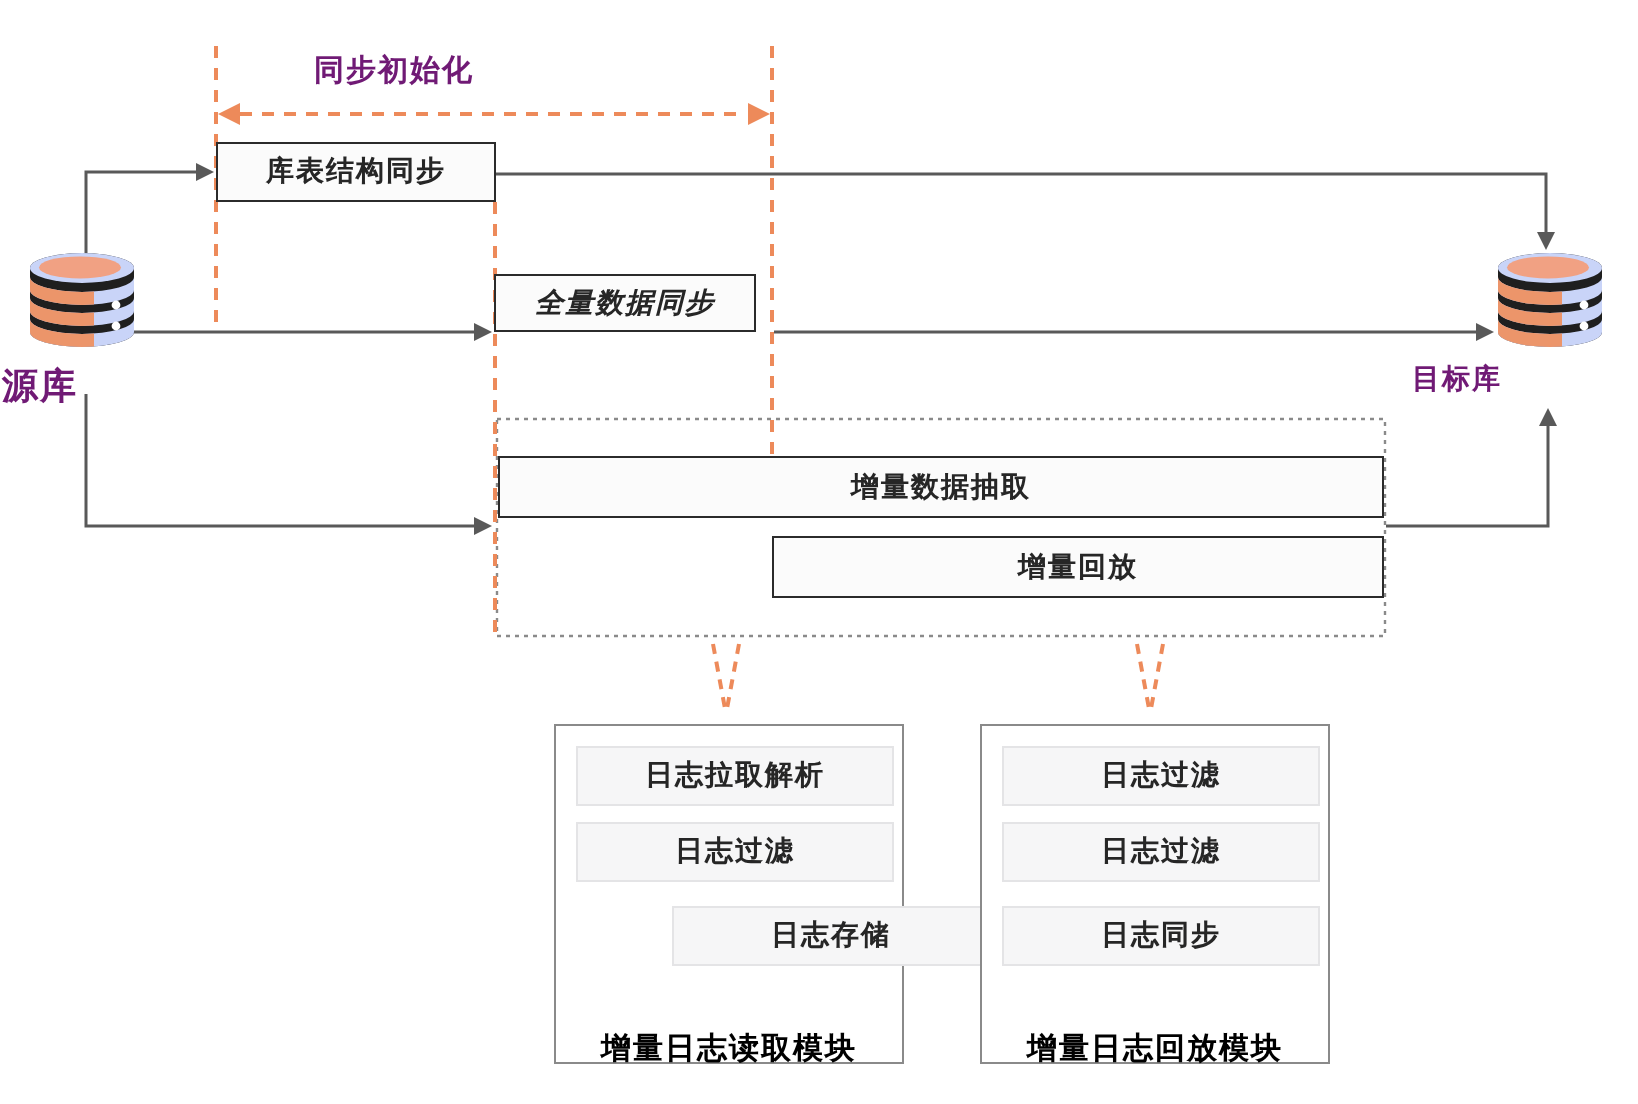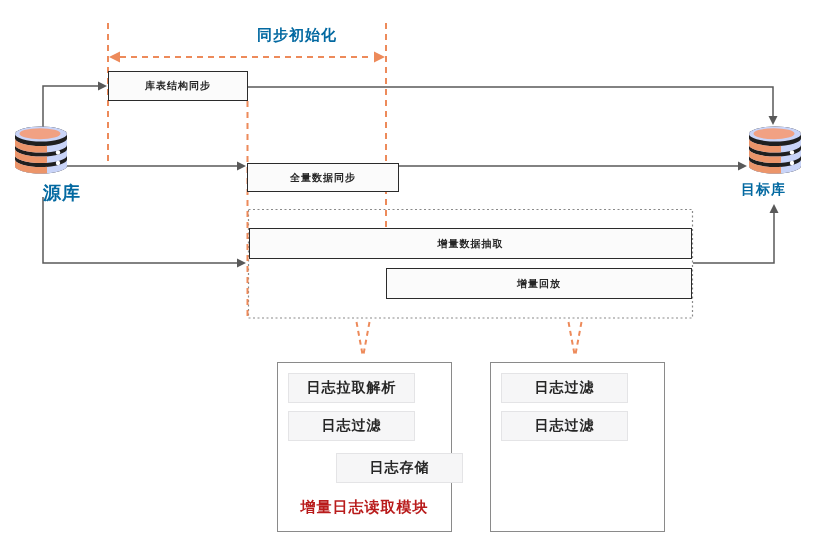--- a/index.html
+++ b/index.html
@@ -5,37 +5,37 @@
   html,body{margin:0;padding:0;background:#ffffff;}
   .stage{
     position:relative;width:819px;height:552px;background:#ffffff;
     font-family:"Liberation Sans",sans-serif;color:#262626;overflow:hidden;
   }
   .abs{position:absolute;box-sizing:border-box;}
   .conn{position:absolute;inset:0;width:819px;height:552px;}
   .step-box{
     background:#fbfbfb;border:1.5px solid #2b2b2b;
     display:flex;align-items:center;justify-content:center;
-    font-size:10px;font-weight:700;letter-spacing:1px;
+    font-size:14px;font-weight:700;letter-spacing:1px;
   }
   .module-box{
     background:#ffffff;border:1.5px solid #8a8a8a;
   }
   .module-item{
-    position:absolute;left:10px;width:127px;height:30px;box-sizing:border-box;
+    position:absolute;left:10px;width:159px;height:30px;box-sizing:border-box;
     background:#f6f6f7;border:1px solid #e4e4e6;
     display:flex;align-items:center;justify-content:center;
     font-size:14px;font-weight:700;letter-spacing:1px;
   }
   .module-title{
-    position:absolute;left:0;width:100%;top:132px;height:24px;line-height:24px;
-    text-align:center;font-size:15px;font-weight:800;letter-spacing:1px;color:#b91c1c;font-family:Liberation Serif, serif;
+    position:absolute;left:0;width:100%;top:150px;height:24px;line-height:24px;
+    text-align:center;font-size:15px;font-weight:800;letter-spacing:1px;color:#000000;font-family:Liberation Serif, serif;
   }
   .free-label{
-    text-align:right;font-weight:800;color:#0369a1;letter-spacing:1px;
+    text-align:left;font-weight:800;color:#701a75;letter-spacing:1px;
   }
 </style>
 </head>
 <body>
 
 <div class="stage">
 
   <svg class="conn" viewBox="0 0 819 552" xmlns="http://www.w3.org/2000/svg">
 
     <g stroke="#595959" stroke-width="1.5" fill="none">
@@ -67,21 +67,21 @@
     </g>
     <g fill="#ED8A5A">
       <polygon points="109,57 120,51.5 120,62.5"></polygon>
       <polygon points="385,57 374,51.5 374,62.5"></polygon>
     </g>
   </svg>
 
   <div class="abs free-label" style="left:157px;top:26px;width:180px;font-size:15px;">同步初始化</div>
 
   <div class="abs step-box" style="left:108px;top:71px;width:140px;height:30px;">库表结构同步</div>
-  <div class="abs step-box" style="left:247px;top:163px;width:152px;height:29px;">全量数据同步</div>
+  <div class="abs step-box" style="left:247px;top:137px;width:131px;height:29px;font-style:italic;">全量数据同步</div>
   <div class="abs step-box" style="left:386px;top:268px;width:306px;height:31px;">增量回放</div>
   <div class="abs step-box" style="left:249px;top:228px;width:443px;height:31px;">增量数据抽取</div>
 
   <svg class="abs" style="left:13px;top:125px;" width="56" height="52" viewBox="0 0 56 52" xmlns="http://www.w3.org/2000/svg">
     <defs>
         <clipPath id="lhalf-s">
           <rect x="2" y="0" width="32" height="52"></rect>
         </clipPath>
       </defs>
     <path d="M2 9 a26 7.5 0 0 1 52 0 V41 a26 7.5 0 0 1 -52 0 Z" fill="#1f1f1f"></path>
@@ -129,15 +129,17 @@
   <div class="abs module-box" style="left:277px;top:362px;width:175px;height:170px;">
     <div class="module-item" style="top:10px;">日志拉取解析</div>
     <div class="module-item" style="top:48px;">日志过滤</div>
     <div class="module-item" style="top:90px;margin-left:48px;">日志存储</div>
     <div class="module-title">增量日志读取模块</div>
   </div>
 
   <div class="abs module-box" style="left:490px;top:362px;width:175px;height:170px;">
     <div class="module-item" style="top:10px;">日志过滤</div>
     <div class="module-item" style="top:48px;">日志过滤</div>
+    <div class="module-item" style="top:90px;">日志同步</div>
+    <div class="module-title">增量日志回放模块</div>
   </div>
 
 </div>
 
 </body></html>

